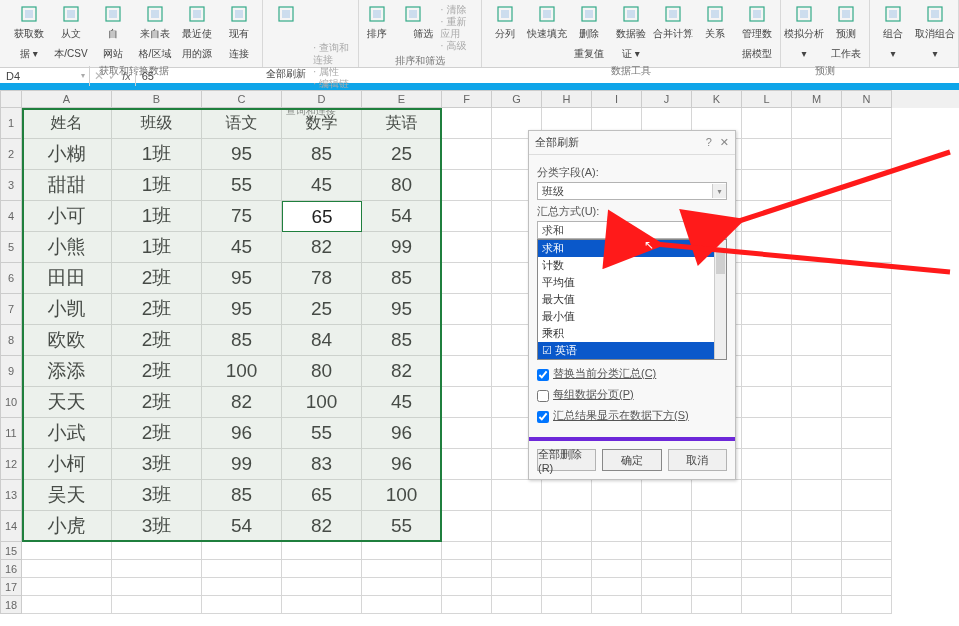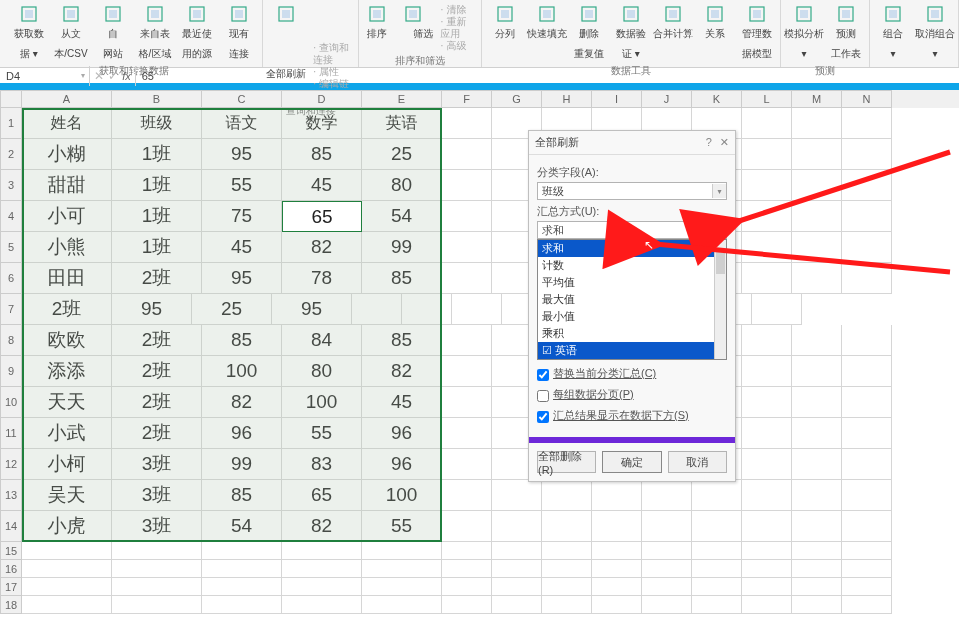--- a/index.html
+++ b/index.html
@@ -211,21 +211,21 @@
       background: #eee; border-left: 1px solid #ccc;
     }
     .dlg-dropdown .scrollbar .thumb {
       position: absolute; left: 1px; right: 1px; top: 10px; height: 24px;
       background: #cfcfcf;
     }
     .dlg-check { margin: 6px 0; display: flex; align-items: flex-end; gap: 4px; color: #555; text-decoration: underline; }
     .dlg-check input { width: 12px; height: 12px; }
     .dlg-buttons {
       display: flex; justify-content: space-between; padding: 8px; gap: 6px;
-      border-top: 6px solid #6d28d9;
+      border-top: 4px solid #6d28d9;
     }
     .dlg-btn {
       flex: 1; height: 22px;
       border: 1px solid #b3b3b3;
       background: #f0f0f0;
       font-size: 11px; color: #444;
       display: flex; align-items: center; justify-content: center;
     }
     .dlg-btn.primary { border-color: #888; }
 
@@ -616,20 +616,21 @@
           <div class="cell wN"></div>
           <div class="cell wN"></div>
           <div class="cell wN"></div>
           <div class="cell wN"></div>
           <div class="cell wN"></div>
           <div class="cell wN"></div>
           <div class="cell wN"></div>
           <div class="cell wN"></div>
         </div>
         <div class="cell-row">
+          <div class="cell wA">小凯</div>
           <div class="cell wB">2班</div>
           <div class="cell wC">95</div>
           <div class="cell wD">25</div>
           <div class="cell wE">95</div>
           <div class="cell wN"></div>
           <div class="cell wN"></div>
           <div class="cell wN"></div>
           <div class="cell wN"></div>
           <div class="cell wN"></div>
           <div class="cell wN"></div>

